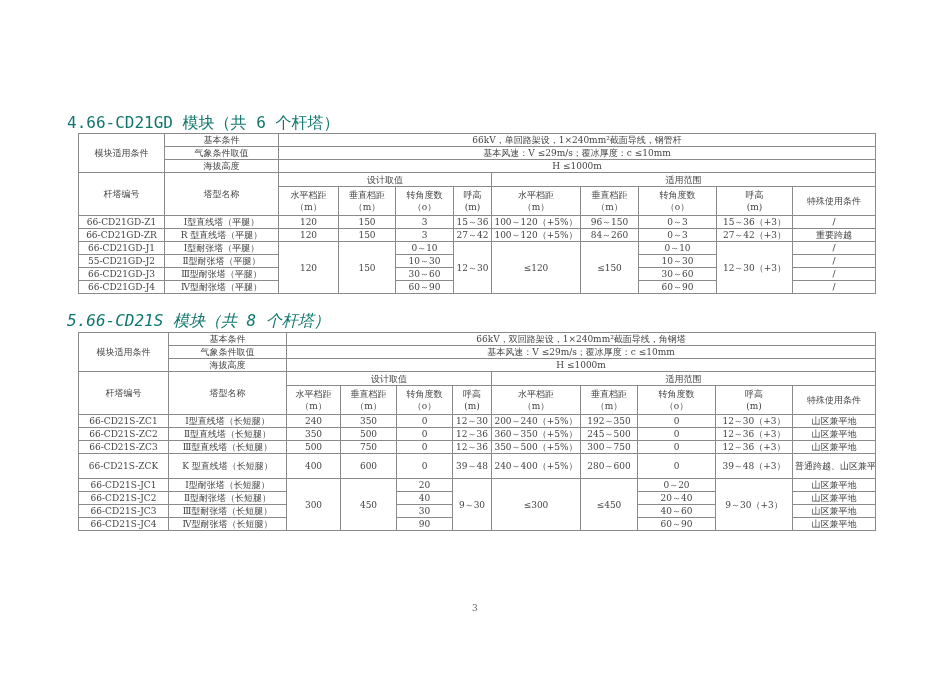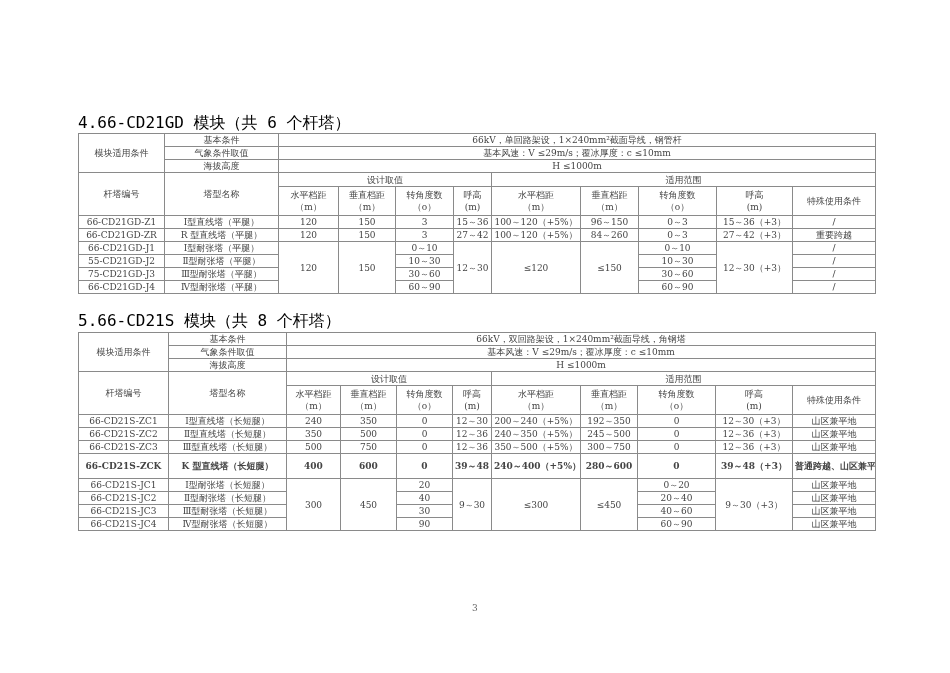--- a/index.html
+++ b/index.html
@@ -1,33 +1,33 @@
 <!DOCTYPE html>
 <html><head>
 <meta charset="utf-8">
 <style>
   html, body { margin: 0; padding: 0; background: #ffffff; }
   body { width: 950px; height: 673px; position: relative; overflow: hidden;
          font-family: "DejaVu Serif", "Liberation Serif", serif; color: #3a3a3a; }
-  .section-title { position: absolute; left: 78px; font-family: "DejaVu Sans Mono", "Liberation Mono", monospace;
-         font-size: 16px; color: #000000; letter-spacing: 0px; white-space: nowrap; }
+  .section-title { position: absolute; left: 67px; font-family: "DejaVu Sans Mono", "Liberation Mono", monospace;
+         font-size: 16px; color: #0f766e; letter-spacing: 0px; white-space: nowrap; }
   #title1 { top: 113px; }
-  #title2 { top: 311px; }
+  #title2 { top: 311px; font-style: italic; }
   table.spec { position: absolute; left: 78px; width: 797px; border-collapse: collapse;
          table-layout: fixed; font-size: 9px; color: #444; }
   #table1 { top: 133px; }
   #table2 { top: 332px; }
   table.spec td { border: 1px solid #8a8a8a; text-align: center; vertical-align: middle;
          padding: 0 2px; line-height: 12px; white-space: nowrap; overflow: hidden; }
   table.spec { border: 1.5px solid #6a6a6a; }
   .r-cond td { height: 12px; margin-top: 28px; }
   .r-h1 td { height: 13px; margin-top: 14px; }
   .r-h2 td { height: 28px; }
   .r-data td { height: 12px; }
-  .r-tall td { height: 24px; font-weight: bold; }
+  .r-tall td { height: 24px; }
   .unit { display: block; }
   .wrap { white-space: normal; line-height: 11px; }
   .page-num { position: absolute; left: 472px; top: 603px; font-size: 9px; color: #666;
          font-family: "DejaVu Serif", serif; }
 </style>
 </head>
 <body>
 
 <div class="section-title" id="title1">4.66-CD21GD 模块（共 6 个杆塔）</div>
 
@@ -121,21 +121,21 @@
 
   <tr class="r-data">
     <td>55-CD21GD-J2</td>
     <td>Ⅱ型耐张塔（平腿）</td>
     <td>10～30</td>
     <td>10～30</td>
     <td>/</td>
   </tr>
 
   <tr class="r-data">
-    <td>75-CD21GD-J3</td>
+    <td>66-CD21GD-J3</td>
     <td>Ⅲ型耐张塔（平腿）</td>
     <td>30～60</td>
     <td>30～60</td>
     <td>/</td>
   </tr>
 
   <tr class="r-data">
     <td>66-CD21GD-J4</td>
     <td>Ⅳ型耐张塔（平腿）</td>
     <td>60～90</td>
@@ -207,21 +207,21 @@
     <td>山区兼平地</td>
   </tr>
 
   <tr class="r-data">
     <td>66-CD21S-ZC2</td>
     <td>Ⅱ型直线塔（长短腿）</td>
     <td>350</td>
     <td>500</td>
     <td>0</td>
     <td>12～36</td>
-    <td>240～350（+5%）</td>
+    <td>360～350（+5%）</td>
     <td>245～500</td>
     <td>0</td>
     <td>12～36（+3）</td>
     <td>山区兼平地</td>
   </tr>
 
   <tr class="r-data">
     <td>66-CD21S-ZC3</td>
     <td>Ⅲ型直线塔（长短腿）</td>
     <td>500</td>

